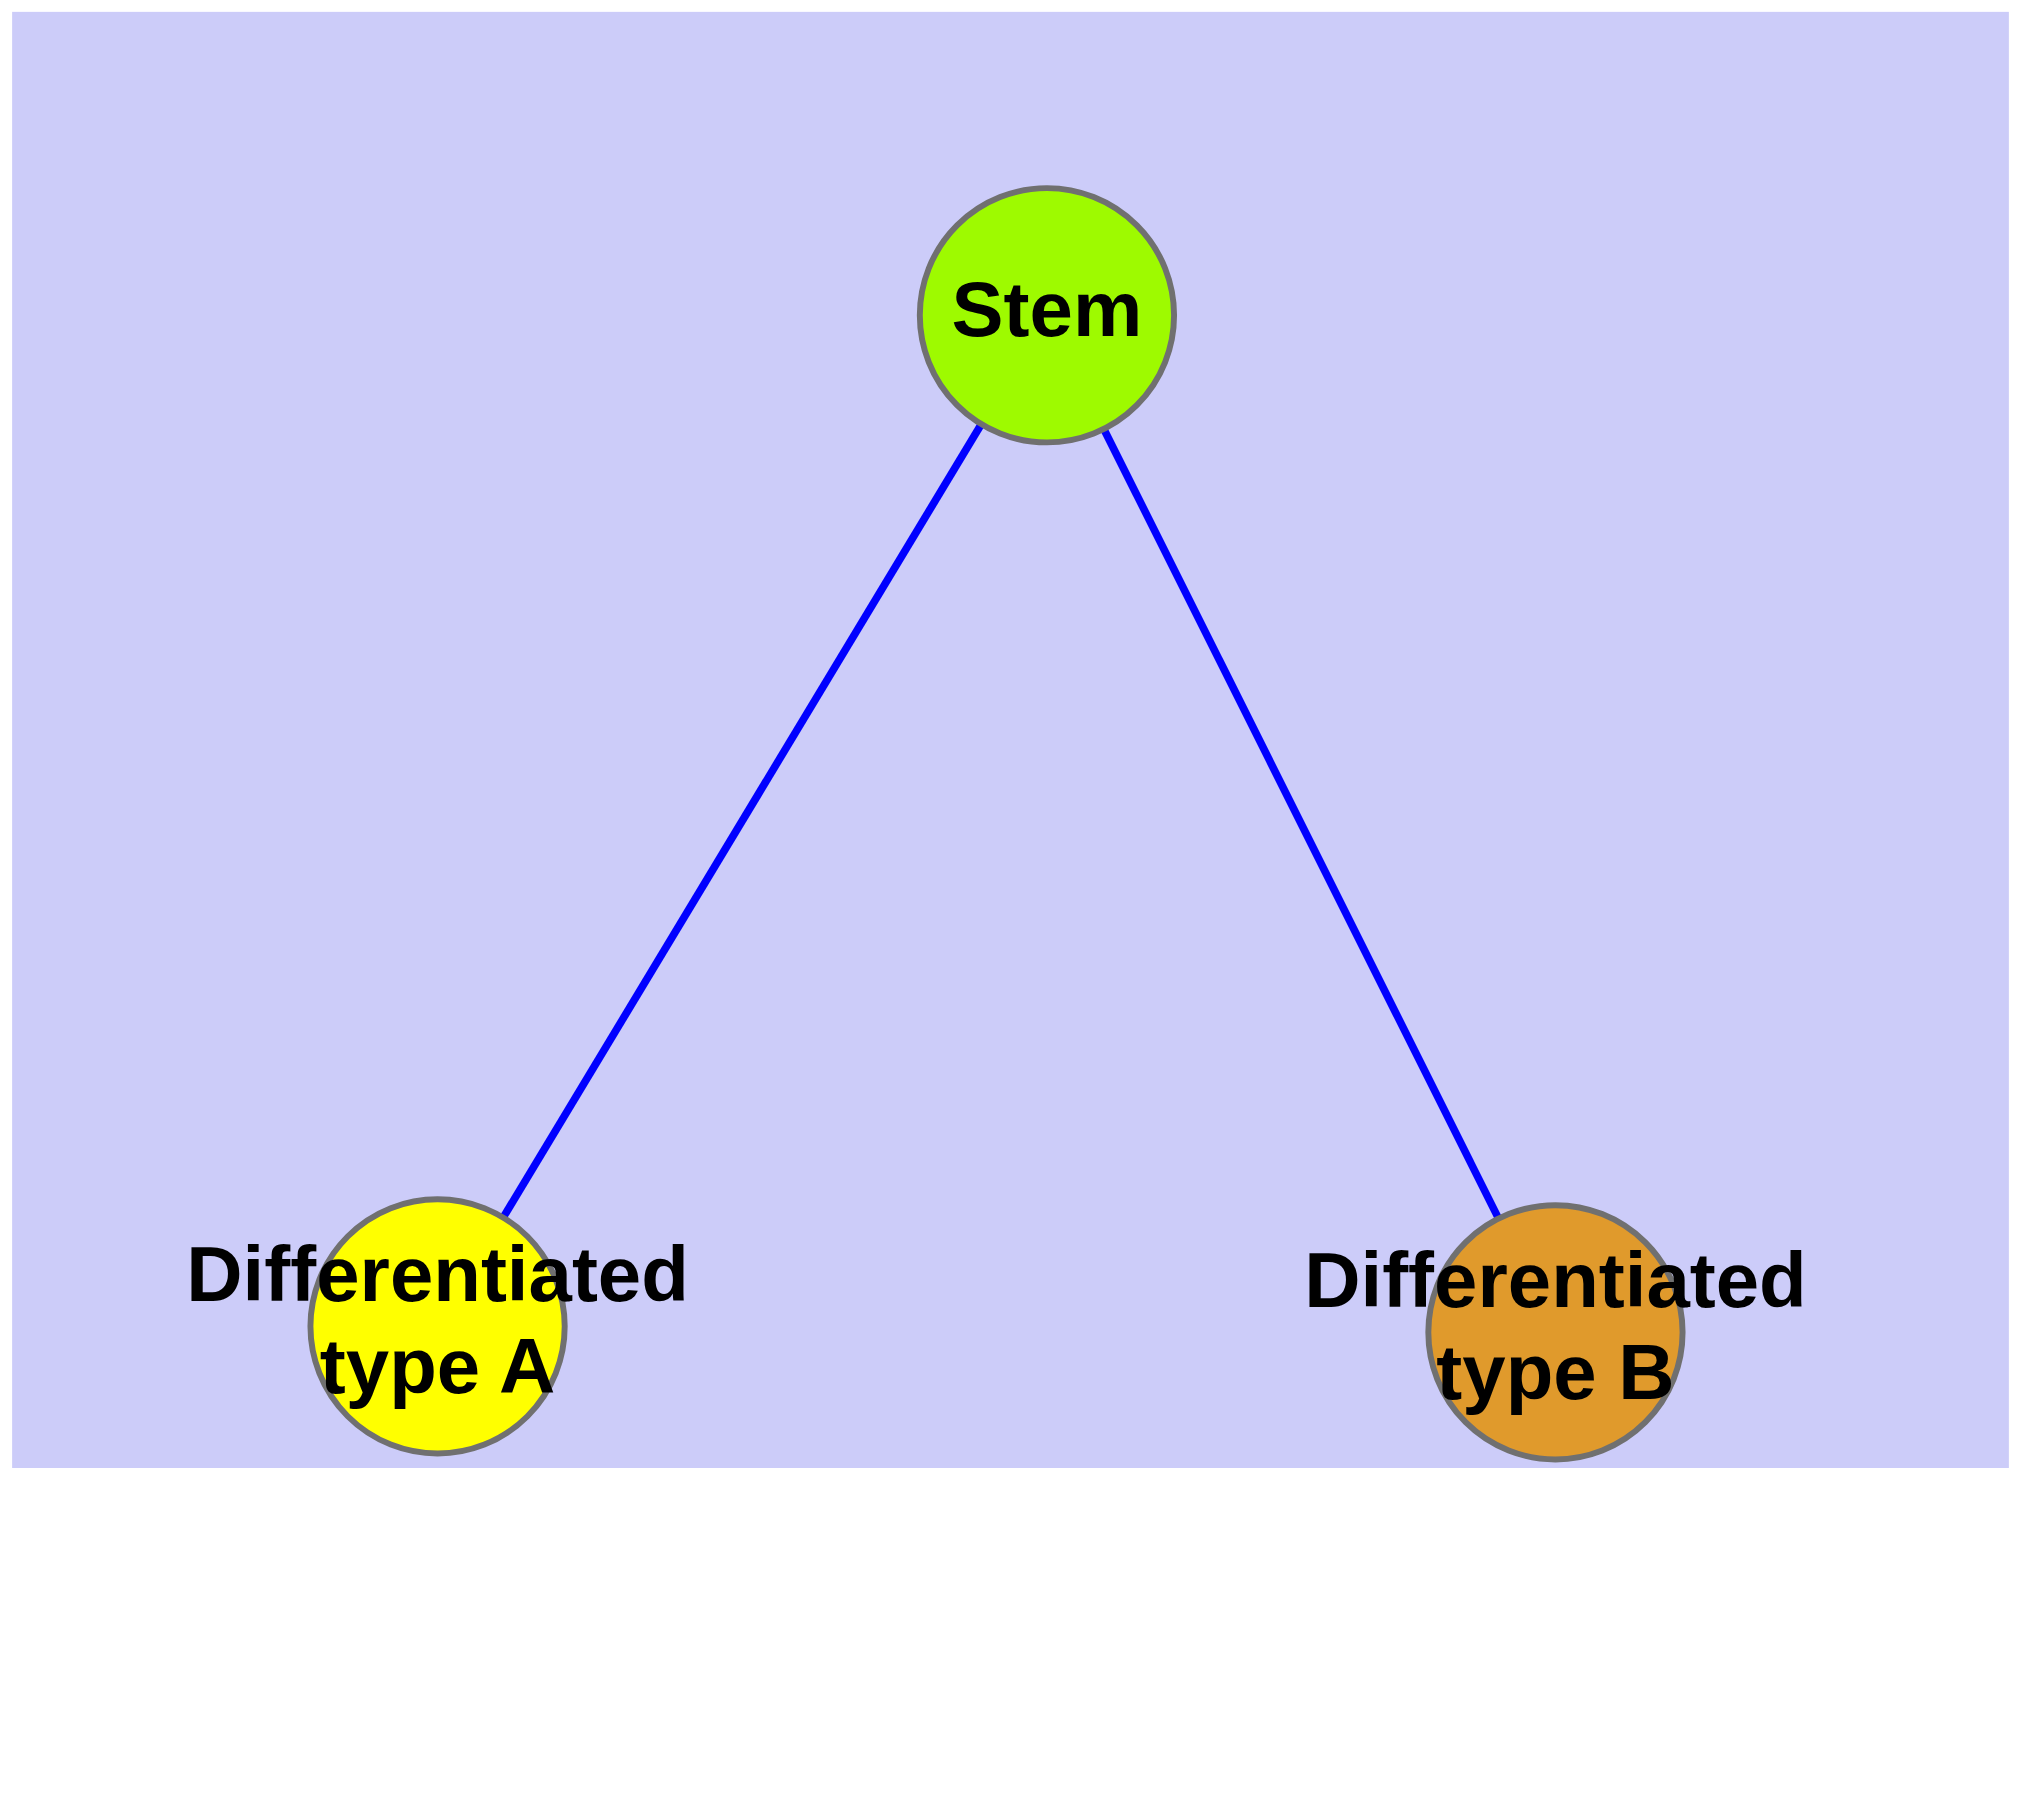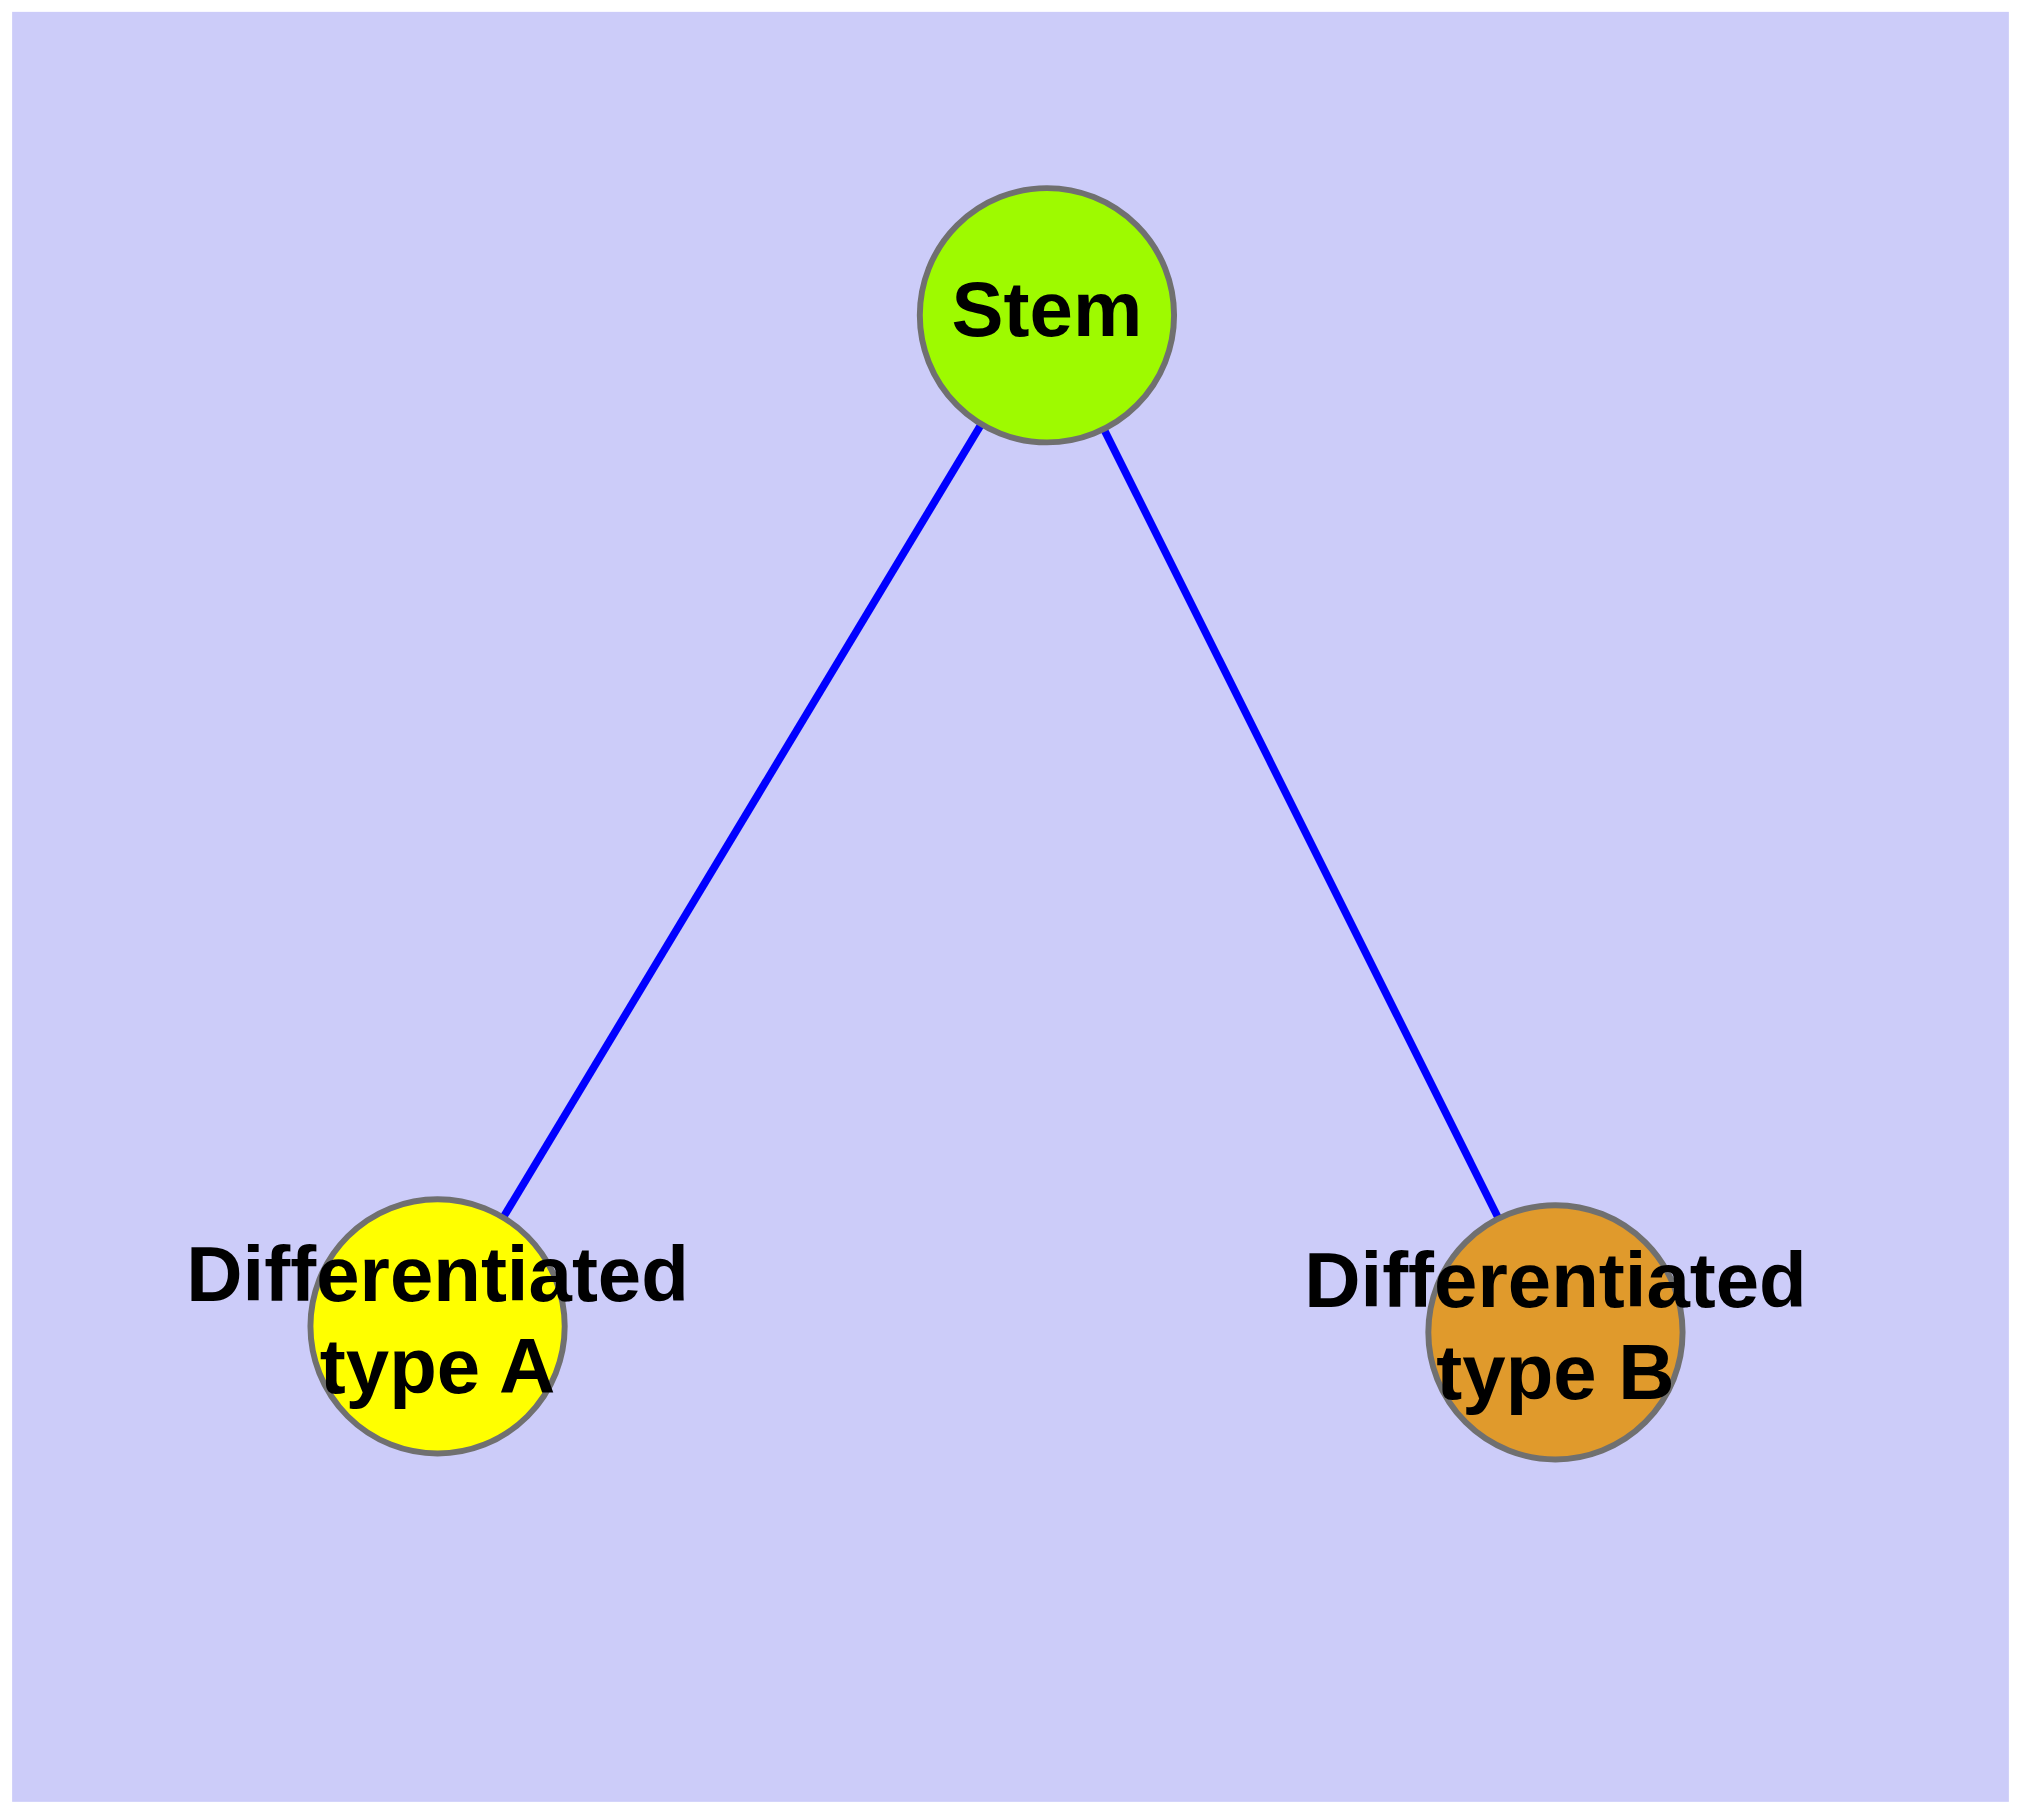--- a/index.html
+++ b/index.html
@@ -3,21 +3,21 @@
 <meta charset="utf-8">
 <style>
   html, body {
     margin: 0;
     padding: 0;
     background: #ffffff;
   }
   #canvas {
     position: relative;
     width: 2021px;
-    height: 1812px;
+    height: 1468px;
     background: #ffffff;
     overflow: hidden;
     font-family: "Liberation Sans", sans-serif;
   }
   #graph-svg {
     position: absolute;
     left: 0;
     top: 0;
     width: 2021px;
     height: 1812px;

